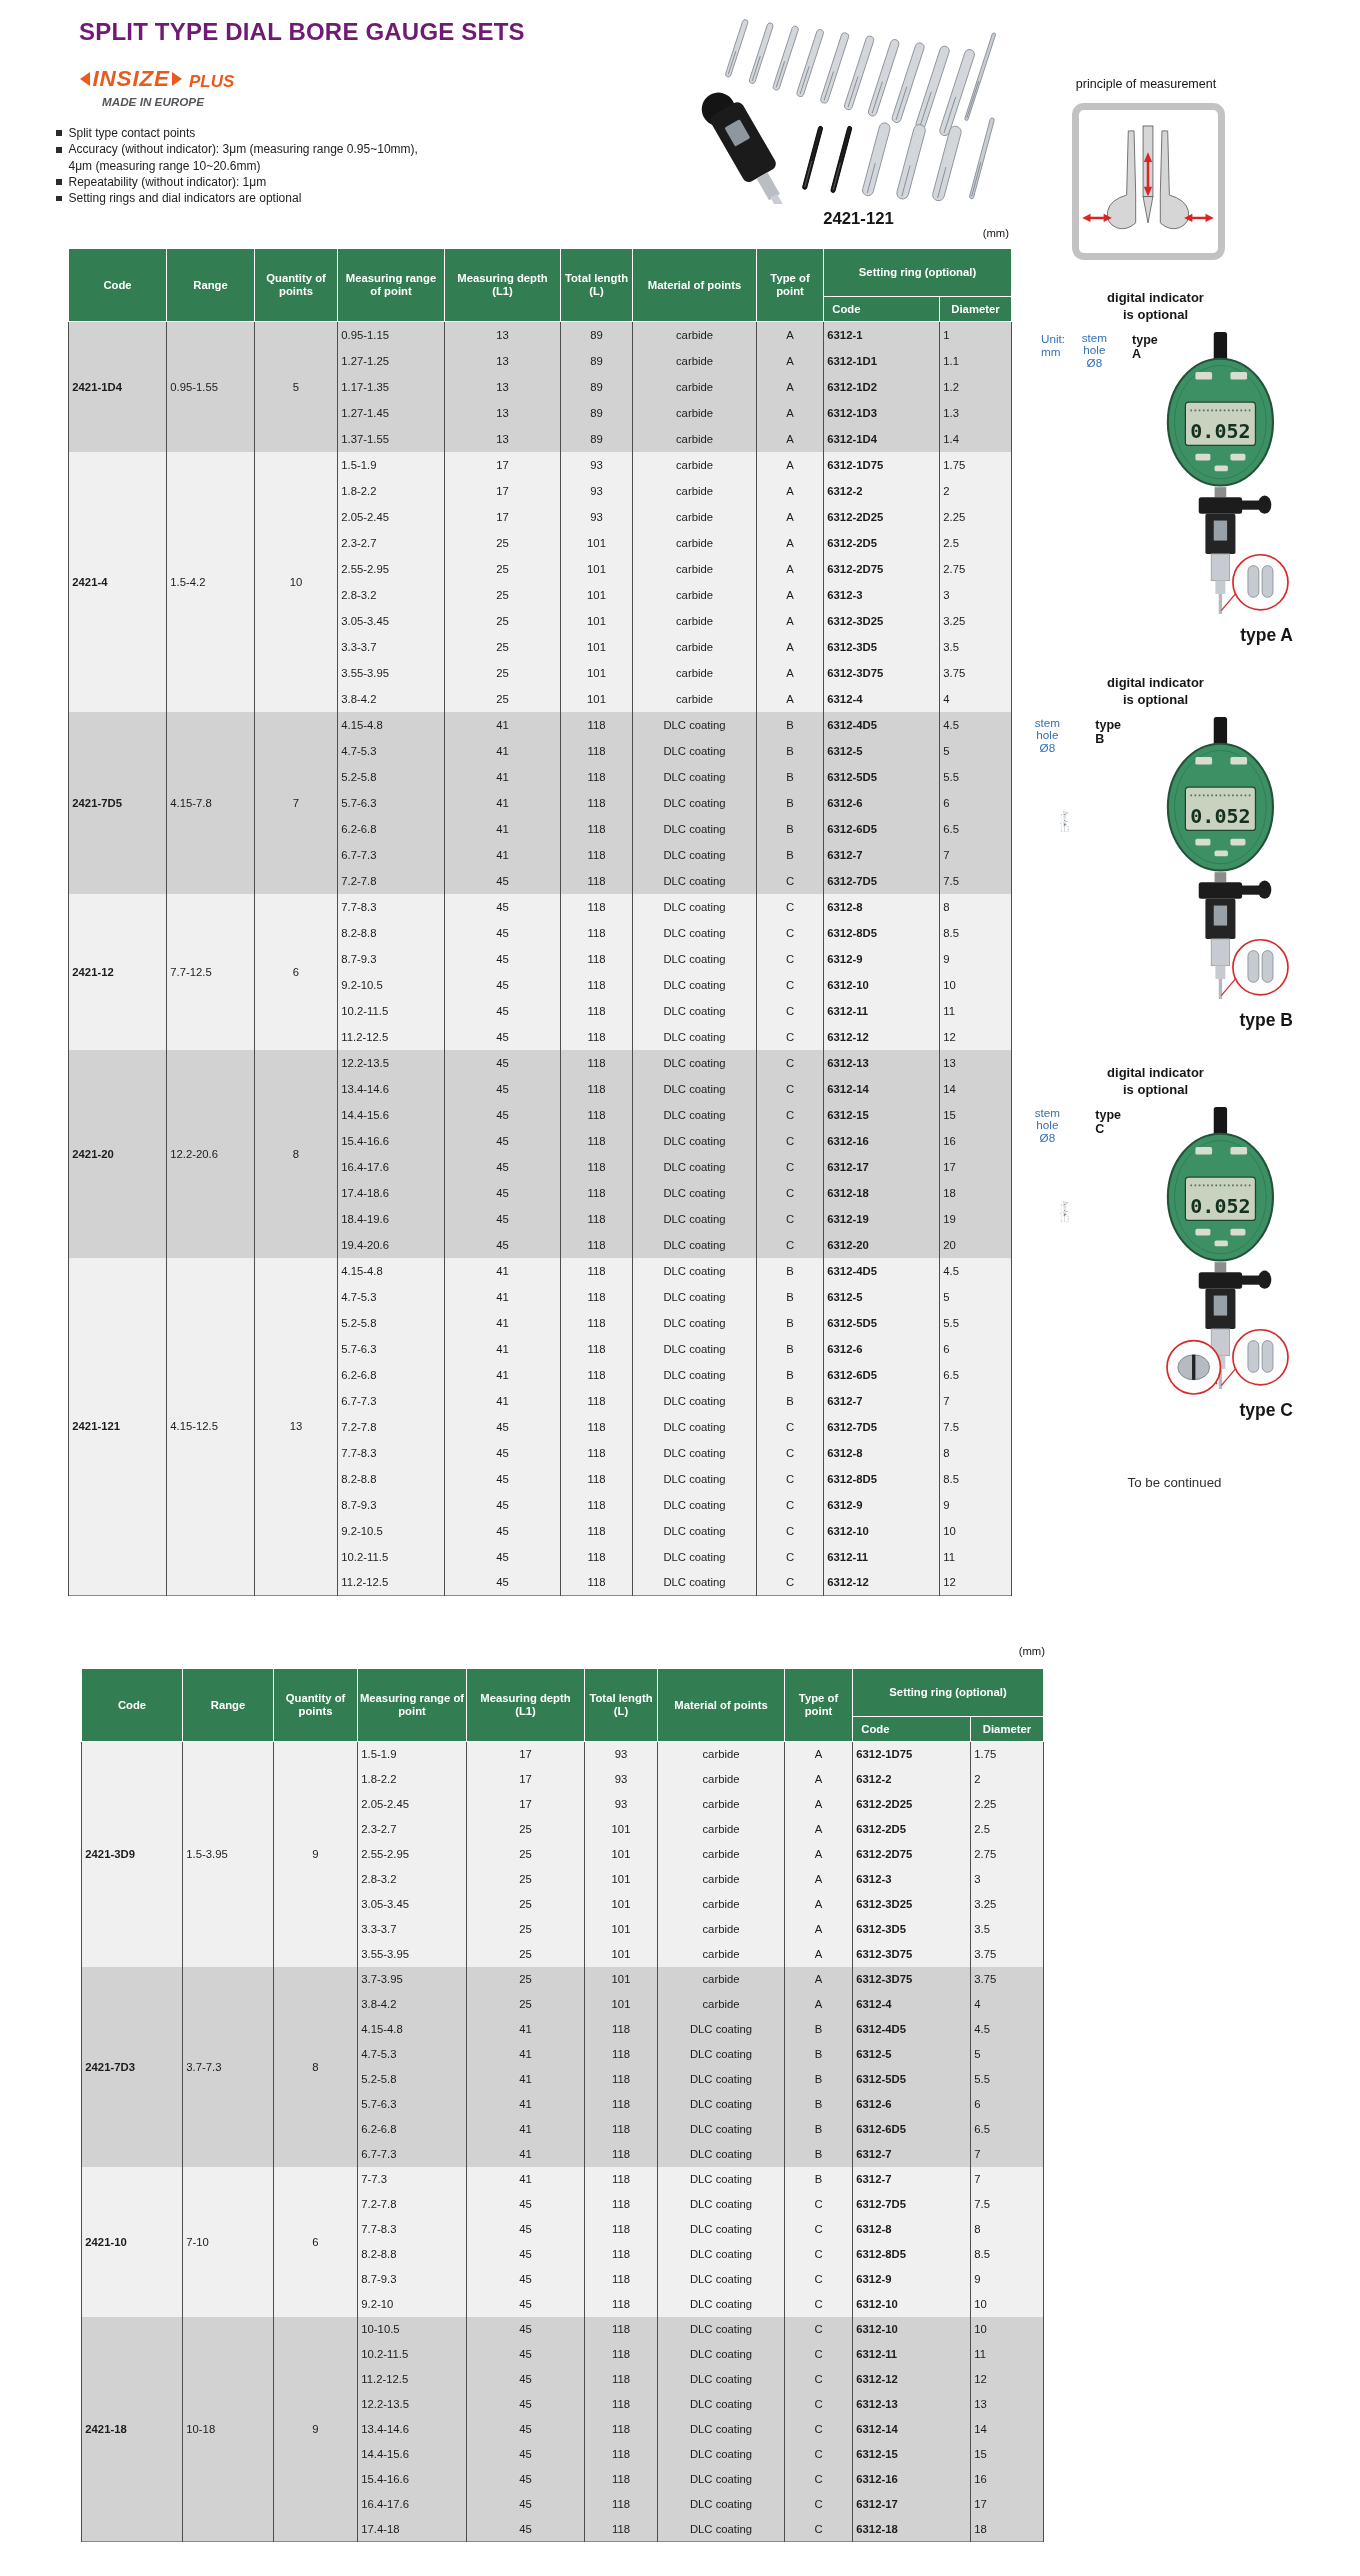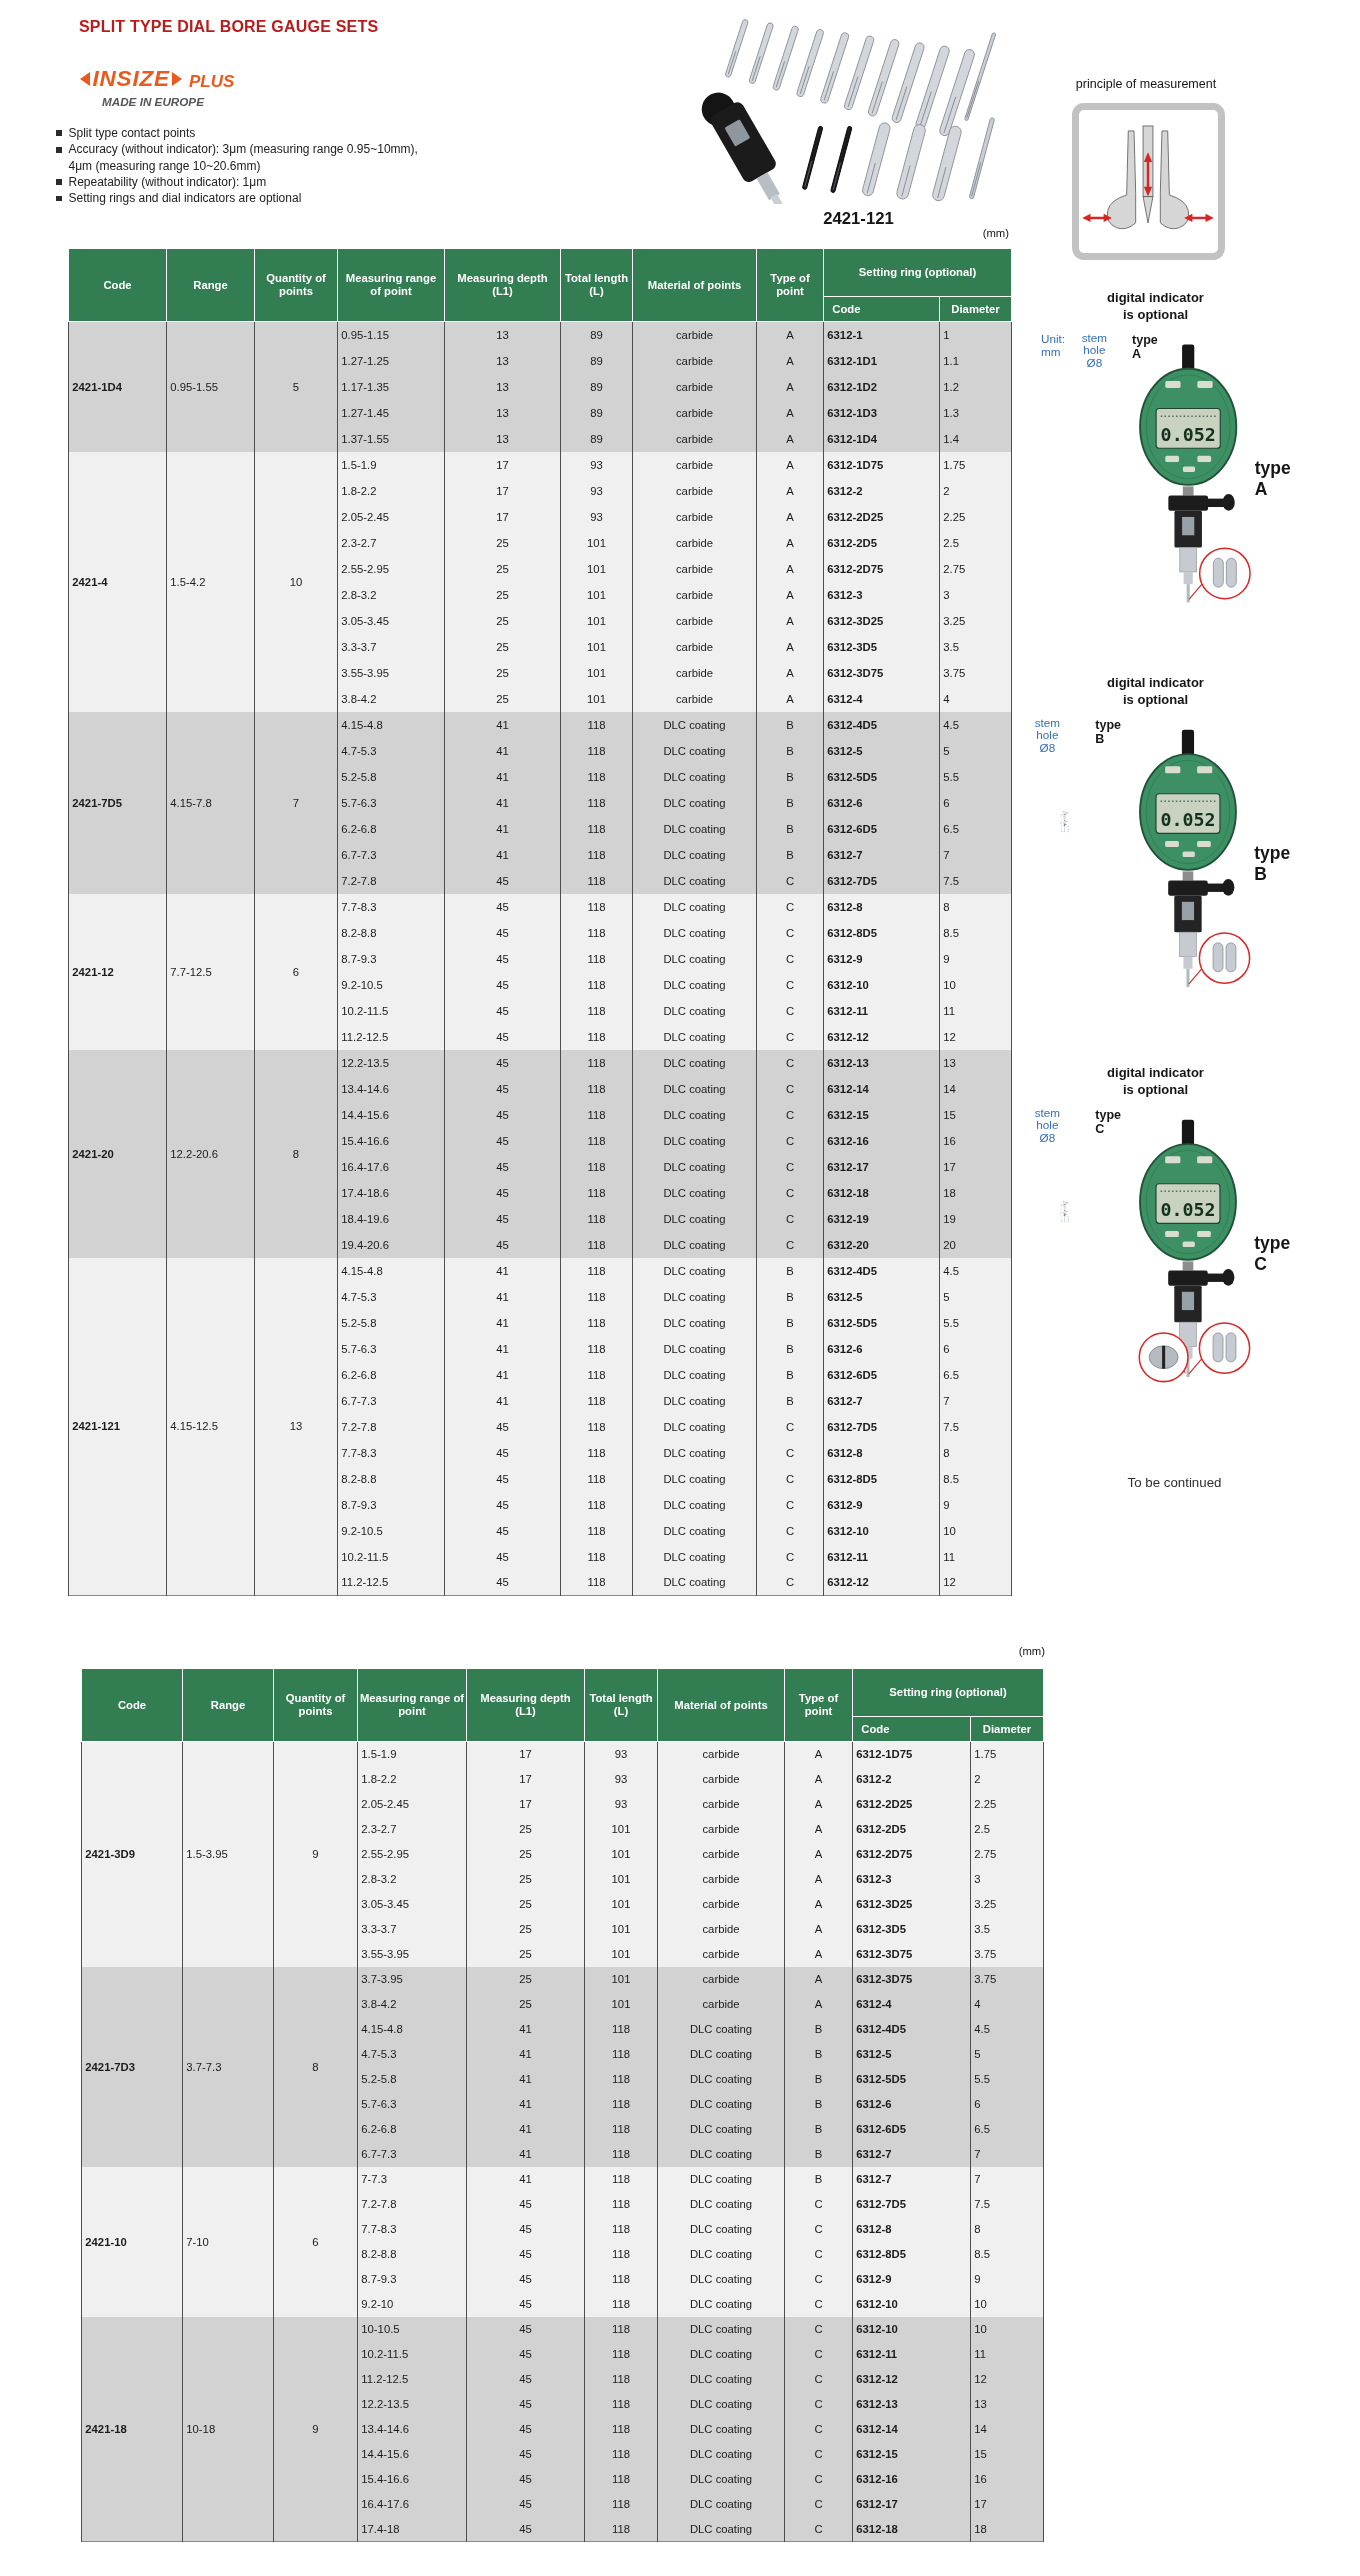--- a/index.html
+++ b/index.html
@@ -1,21 +1,21 @@
 <!DOCTYPE html>
 <html style="font-size:13.3px"><head>
 <meta charset="utf-8">
 <style>
 *{margin:0;padding:0;box-sizing:border-box}
 html,body{width:1361px;height:2576px}
 body{position:relative;background:#fff;font-family:"Liberation Sans",sans-serif;color:#1a1a1a;overflow:hidden}
 .abs{position:absolute}
 
 
-.page-title{left:79px;top:18.3px;font-size:16px;font-weight:bold;letter-spacing:0.2px;color:#b91c1c}
+.page-title{left:79px;top:18.3px;font-size:24px;font-weight:bold;letter-spacing:0.2px;color:#701a75}
 .logo{left:80px;top:48px}
 .logo-row{display:flex;align-items:flex-end}
 .logo-main{color:#e95a1c;font-size:22.5px;font-weight:bold;font-style:italic;letter-spacing:0.8px;display:flex;align-items:center}
 .tri{width:0;height:0;border-top:7.5px solid transparent;border-bottom:7.5px solid transparent;display:inline-block}
 .tri-l{border-right:10.8px solid #e95a1c;margin-right:2.5px}
 .tri-r{border-left:10.8px solid #e95a1c;margin-left:2.5px}
 .logo-plus{color:#e95a1c;font-size:17px;font-weight:bold;font-style:italic;margin-left:6.7px;margin-top:24px}
 .made-in{color:#54565a;font-size:11.7px;font-weight:bold;font-style:italic;margin-top:2.5px;margin-left:22px}
 .bullets{left:56px;top:125px;font-size:12px;color:#222}
 .bullet{line-height:16.3px;display:flex;align-items:baseline}
@@ -59,21 +59,21 @@
 .principle-label{left:1042px;top:77px;width:208px;text-align:center;font-size:12.5px;color:#161616}
 .principle-frame{left:1072px;top:103px;width:153px;height:157px;border:7.5px solid #c2c2c2;border-radius:11.7px;background:#fff}
 .type-block{position:absolute;left:1018px;width:275px}
 .type-A{top:290px}.type-B{top:675px}.type-C{top:1065px}
 .optional-note{text-align:center;font-size:13px;font-weight:bold;line-height:16.7px;margin-bottom:8.3px;color:#161616}
 .tb-body{display:flex}
 .tb-left{width:103px;display:flex;align-items:flex-start}
 .unit-note{color:#3570b8;font-size:11.7px;margin-left:23px;margin-bottom:3.3px}
 .stem-label{color:#3570b8;font-size:11.7px;line-height:12.5px;margin-left:16.7px;text-align:center}
 .type-label-sm{font-weight:bold;font-size:12.5px;margin-left:25px;margin-top:1.7px;color:#161616}
-.tb-right{flex:1;display:flex;flex-direction:row;align-items:center}
+.tb-right{flex:1;display:flex;flex-direction:column;align-items:flex-end}
 .type-label-lg{font-weight:bold;font-size:17.5px;margin-top:1.7px;color:#161616}
 .drawing{margin-top:1.7px}
 .dim{fill:#3570b8;font-size:13px;font-family:"Liberation Sans",sans-serif}
 .lcd-text{font-family:"DejaVu Sans Mono",monospace;font-weight:bold}
 .c-only{display:none}
 .type-C .c-only{display:inline}
 .to-be-continued{left:1083px;top:1475px;width:183px;text-align:center;font-size:13.3px;color:#2f2f2f}
 </style>
 </head>
 <body>

